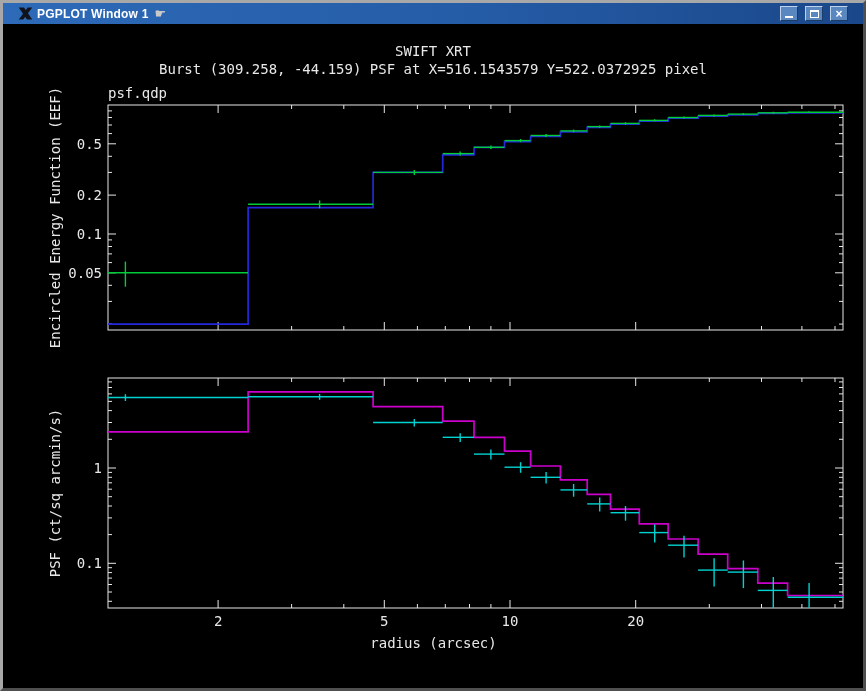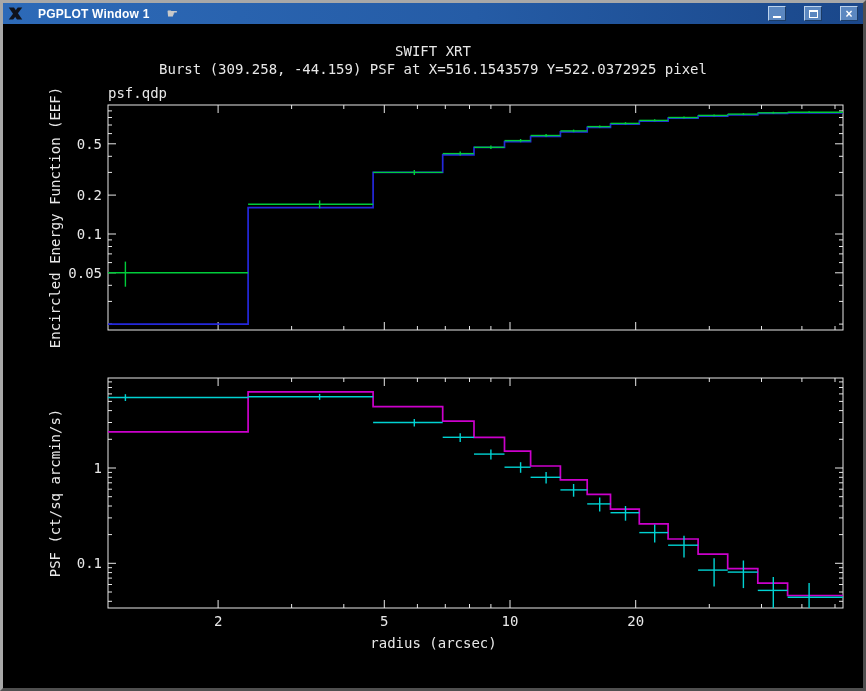--- a/index.html
+++ b/index.html
@@ -4,21 +4,21 @@
 <style>
   html,body{margin:0;padding:0;background:#3a3a3a;}
   .window{
     width:866px;height:691px;box-sizing:border-box;
     border:3px solid;border-color:#a8a8a8 #4f4f4f #4f4f4f #a8a8a8;
     background:#000;display:flex;flex-direction:column;
     font-family:"Liberation Sans", sans-serif;
   }
   .titlebar{
     height:21px;flex:0 0 21px;display:flex;align-items:center;
-    padding:0 5px;gap:15px;
+    padding:0 15px;gap:4px;
     background:linear-gradient(90deg,#2d6ab8 0%,#255ca6 55%,#1a478a 100%);
     user-select:none;
   }
   .x11-icon{width:15px;height:15px;display:inline-block;}
   .wtitle{color:#ffffff;font-weight:bold;font-size:12px;letter-spacing:0.2px;}
   .hand-icon{color:#c9c9c9;font-size:13px;line-height:1;margin-left:2px;}
   .tspacer{flex:1;}
   .wbtn{
     width:18px;height:15px;box-sizing:border-box;padding:0;margin-left:3px;
     background:#5b87c0;border:1px solid;border-color:#bdd3ec #1c3c66 #1c3c66 #bdd3ec;

